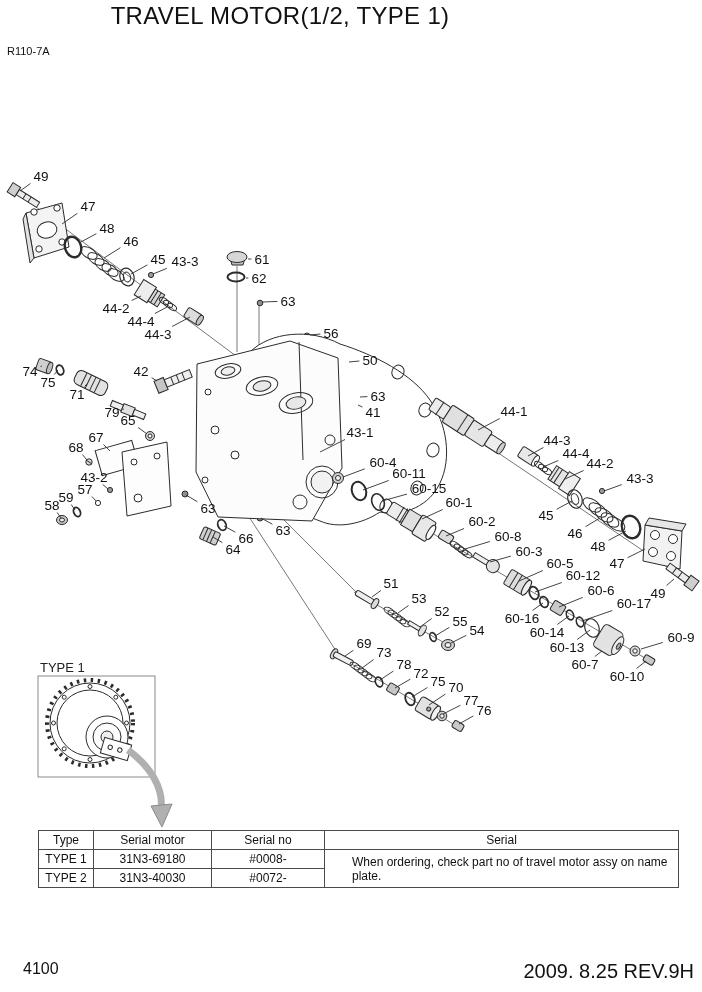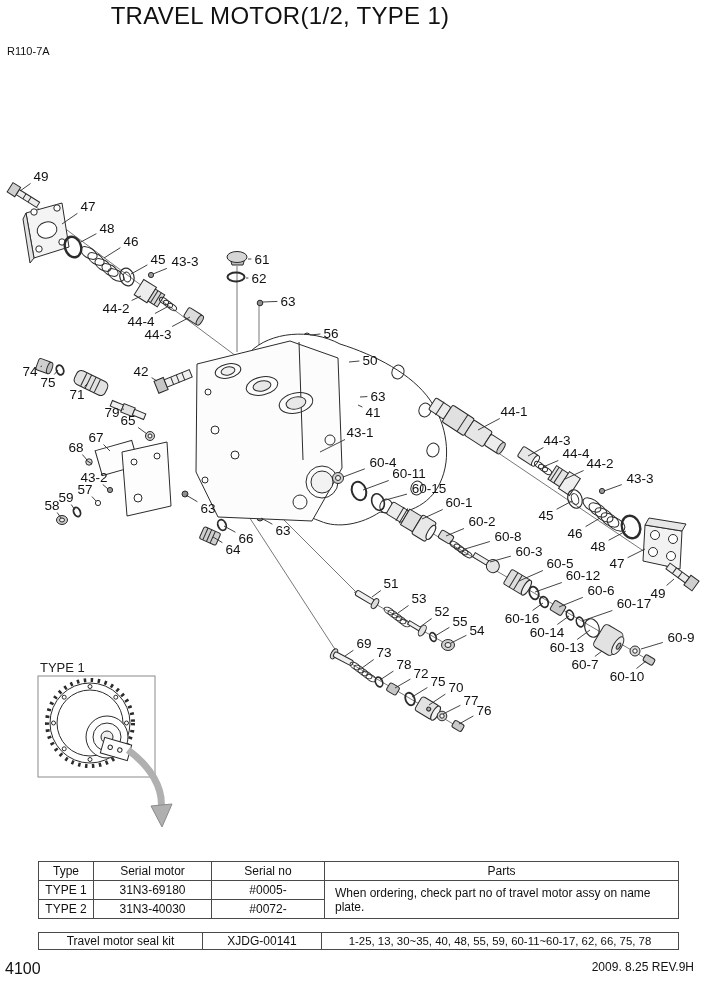--- a/index.html
+++ b/index.html
@@ -7,31 +7,31 @@
        font-family:"Liberation Sans",sans-serif;overflow:hidden;}
   #model{position:absolute;top:5px;left:7px;font-size:11px;margin-top:40px;}
   #title{position:absolute;top:2px;left:0;width:560px;text-align:center;font-size:24px;letter-spacing:.3px;}
   #diagram{position:absolute;left:0;top:0;}
   text.callout{font-family:"Liberation Sans",sans-serif;font-size:13.5px;fill:#111;
                text-anchor:middle;dominant-baseline:central;}
   #inset-label{font-family:"Liberation Sans",sans-serif;font-size:13px;fill:#222;
                text-anchor:start;dominant-baseline:central;}
   line.axis{stroke:#555;stroke-width:.8;}
   line.leader{stroke:#2f2f2f;stroke-width:.9;}
-  table{position:absolute;border-collapse:collapse;table-layout:fixed;font-size:12px;background:#fff;margin-top:31px;}
+  table{position:absolute;border-collapse:collapse;table-layout:fixed;font-size:12px;background:#fff;}
   th,td{border:1px solid #4a4a4a;font-weight:400;text-align:center;padding:0;white-space:nowrap;overflow:hidden;}
   #spec-table{left:38px;top:830px;width:640px;}
   #kit-table{left:38px;top:901px;width:640px;}
   #spec-table tr{height:19px;}
   #kit-table tr{height:17px;}
-  .remark-cell{text-align:left;padding-left:10px;white-space:normal;line-height:14px;width:354px;}
+  .remark-cell{text-align:left;padding-left:27px;white-space:normal;line-height:14px;width:354px;}
   .remark-cell div{width:320px;}
   .fit{font-size:11.4px;}
-  #page-num{position:absolute;left:5px;top:960px;font-size:16px;}
-  #revision{position:absolute;right:8px;top:960px;font-size:12px;}
+  #page-num{position:absolute;left:23px;top:960px;font-size:16px;}
+  #revision{position:absolute;right:8px;top:960px;font-size:20px;}
 </style>
 </head>
 <body>
 
 <div id="model">R110-7A</div>
 <div id="title">TRAVEL MOTOR(1/2, TYPE 1)</div>
 
 <svg id="diagram" width="702" height="992" viewBox="0 0 702 992">
 
   <g id="axis-layer">
@@ -545,47 +545,42 @@
       <col style="width:55px">
       <col style="width:118px">
       <col style="width:113px">
       <col style="width:354px">
     </colgroup>
   <tbody>
       <tr>
     <th>Type</th>
     <th>Serial motor</th>
     <th>Serial no</th>
-    <th>Parts</th>
+    <th>Serial</th>
   </tr>
   <tr>
     <td>TYPE 1</td>
     <td>31N3-69180</td>
-    <td>#0005-</td>
+    <td>#0008-</td>
     <td class="remark-cell" rowspan="2">
       <div>When ordering, check part no of travel motor assy on name plate.</div>
     </td>
   </tr>
   <tr>
     <td>TYPE 2</td>
     <td>31N3-40030</td>
     <td>#0072-</td>
   </tr>
 </tbody>
   </table>
 
 <table id="kit-table">
   <colgroup>
       <col style="width:164px">
       <col style="width:119px">
       <col style="width:357px">
     </colgroup>
   <tbody>
-  <tr>
-    <td>Travel motor seal kit</td>
-    <td>XJDG-00141</td>
-    <td class="fit">1-25, 13, 30~35, 40, 48, 55, 59, 60-11~60-17, 62, 66, 75, 78</td>
-  </tr>
 </tbody>
   </table>
 
 <div id="page-num">4100</div>
 <div id="revision">2009. 8.25  REV.9H</div>
 
 </body></html>

